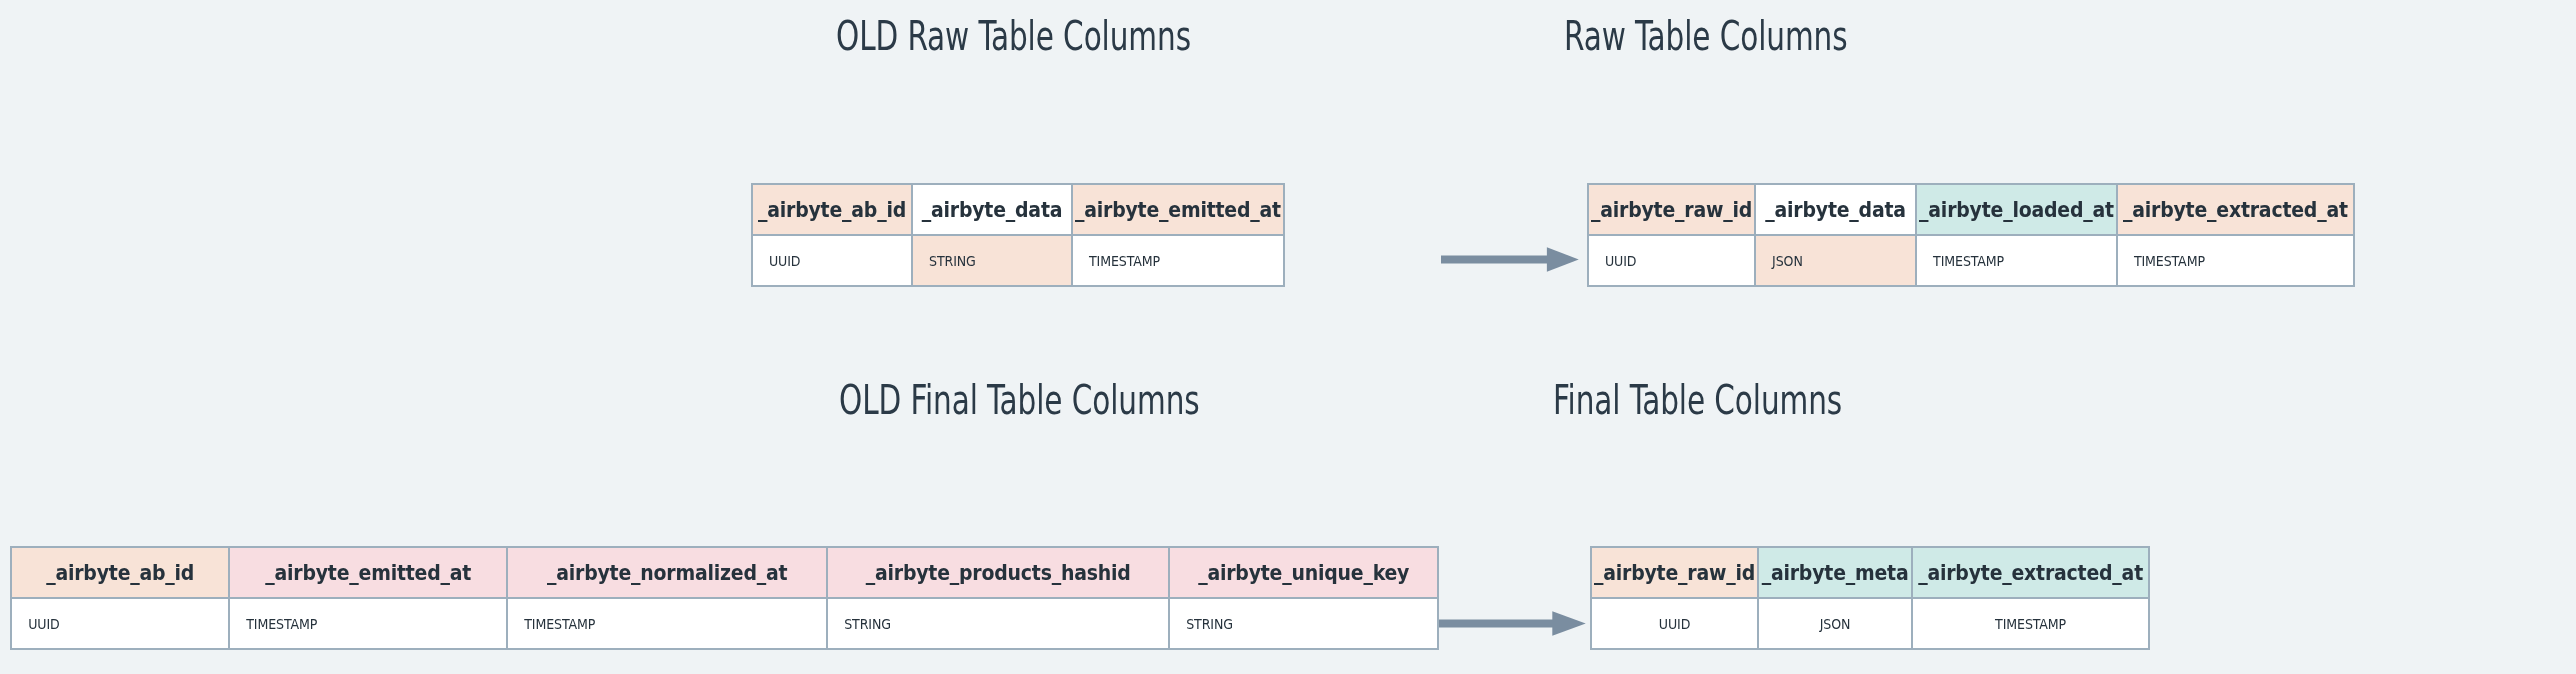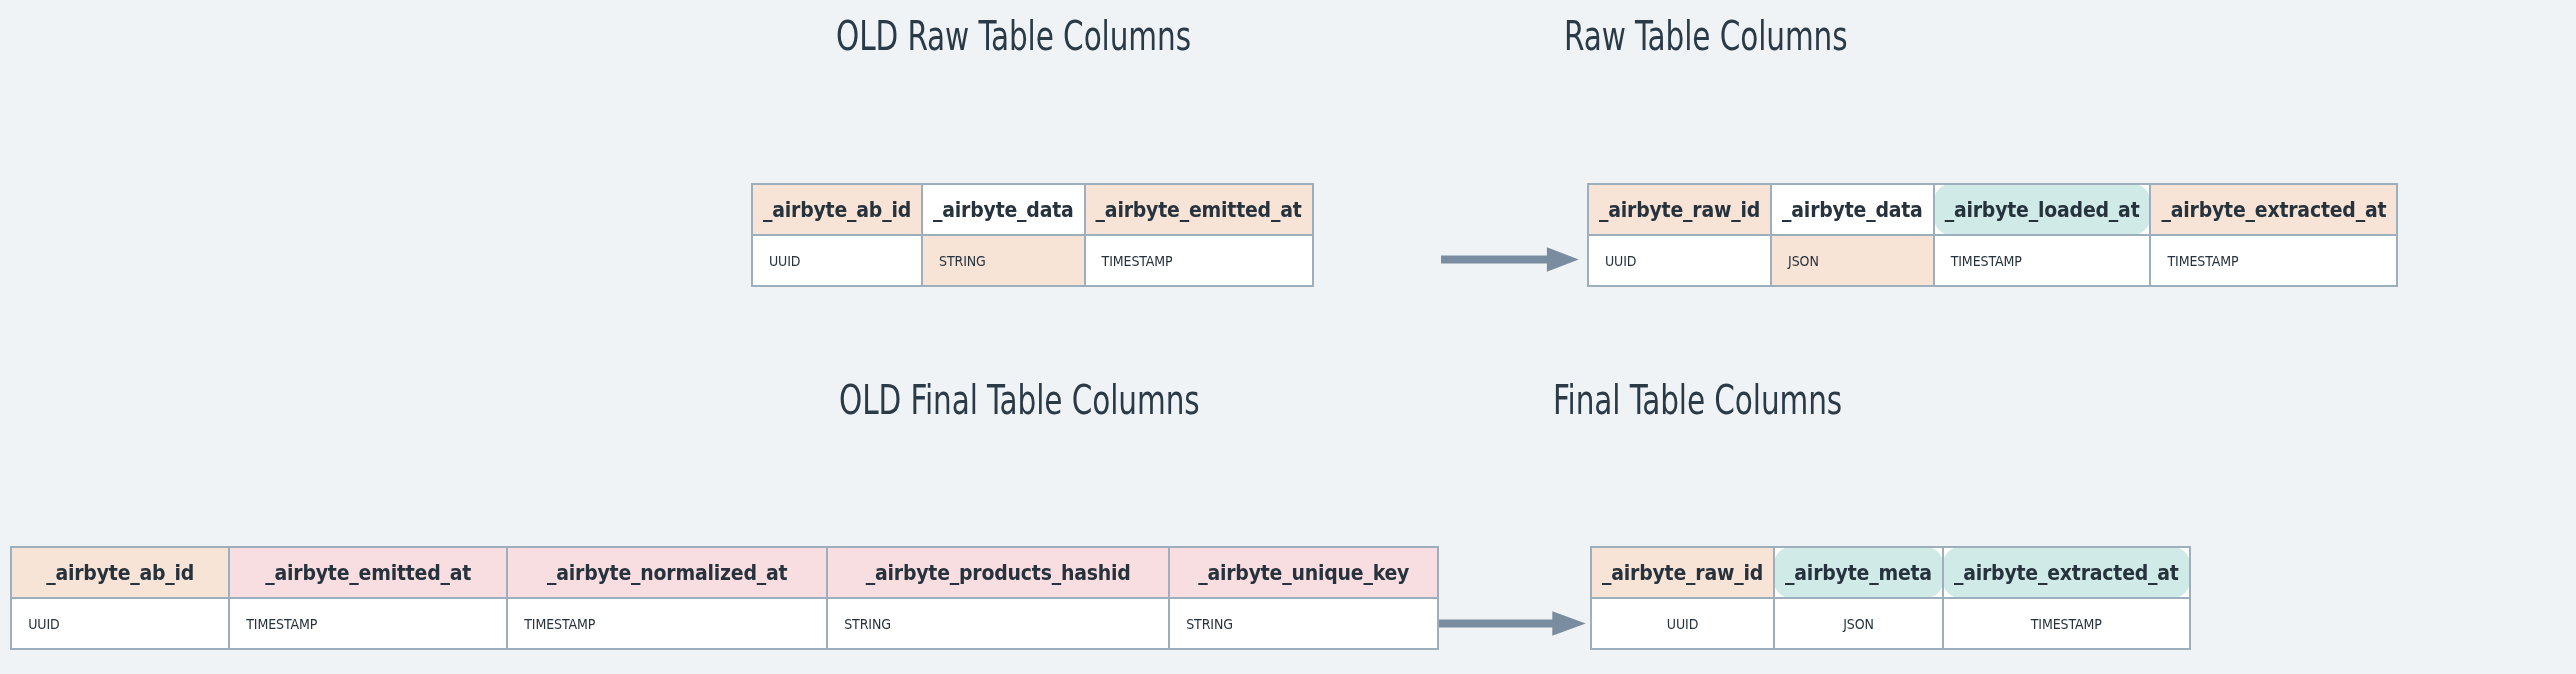--- a/index.html
+++ b/index.html
@@ -53,36 +53,36 @@
     font-family: "DejaVu Sans Condensed", "Liberation Sans Narrow", "Liberation Sans", sans-serif;
     white-space: nowrap;
     overflow: hidden;
   }
   .tbl tr.hdr td {
     height: 49px;
     font-size: 21px;
     font-weight: bold;
     text-align: center;
     vertical-align: middle;
-    padding: 0 10px;
+    padding: 0 2px;
     letter-spacing: -0.2px;
   }
   .tbl tr.row td {
     height: 49px;
     font-size: 14px;
     font-weight: 400;
     text-align: left;
     vertical-align: middle;
     padding: 0 16px;
     letter-spacing: -0.1px;
   }
   .tbl tr.row.center td { text-align: center; padding: 0 10.2px; }
 
   .bg-peach { background: #f8e3d7 !important; }
-  .bg-mint  { background: #cfeae7 !important; border-radius: 17px; }
+  .bg-mint  { background: #cfeae7 !important; }
   .bg-pink  { background: #f8dde1 !important; }
   .bg-white { background: #ffffff !important; }
 
   
   #tbl-old-raw   { left: 751px; top: 183px; }
   #tbl-new-raw   { left: 1587px; top: 183px; }
   #tbl-old-final { left: 10.2px;   top: 546px; }
   #tbl-new-final { left: 1590px; top: 546px; }
 
   

